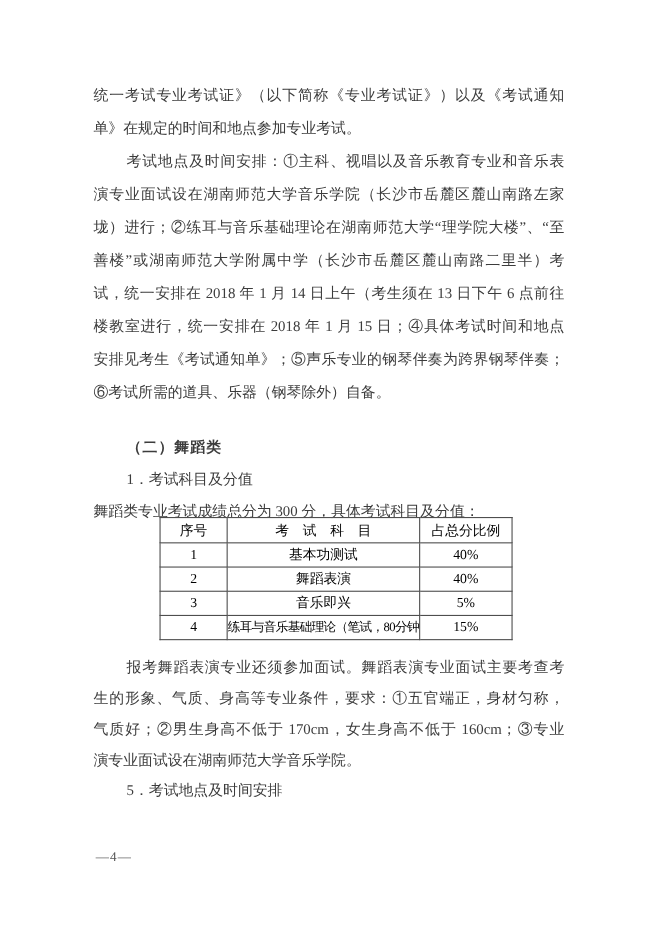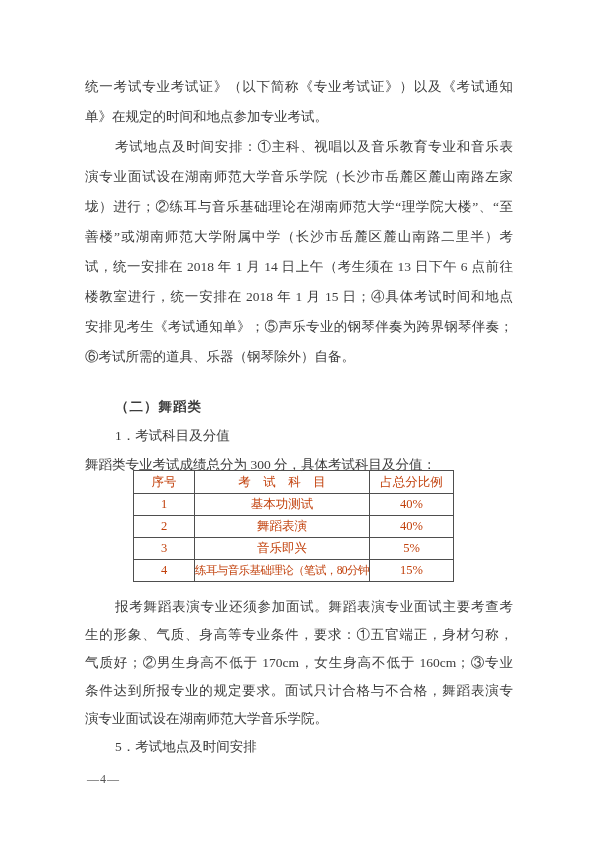--- a/index.html
+++ b/index.html
@@ -9,22 +9,22 @@
   }
   .block { position:absolute; left:85px; width:428px; font-size:13.5px; }
   .blockA { top:72px;  line-height:30px; }
   .blockM { top:392px; line-height:29px; }
   .blockB { top:593px; line-height:28px; }
   .ln { white-space:nowrap; text-align:justify; }
   .ln.fill { text-align-last:justify; }
   .ln.ind  { text-indent:30px; }
   .ln.bold { font-weight:700; letter-spacing:1px; }
   table.subjects {
-    position:absolute; left:133px; top:470px; width:317px;
-    border-collapse:collapse; table-layout:fixed; font-size:12.5px; color:#c2410c;
+    position:absolute; left:145px; top:470px; width:317px;
+    border-collapse:collapse; table-layout:fixed; font-size:12.5px; color:#000000;
   }
   table.subjects th, table.subjects td {
     border:1px solid #4e4e4e; text-align:center; height:21px; padding:0;
     white-space:nowrap; overflow:hidden; font-weight:400;
   }
   table.subjects thead th { height:22px; }
   .c1 { width:60px; } .c2 { width:174px; } .c3 { width:83px; }
   td.subject { text-align:left; padding-left:8px;margin-top:20px; }
   td.tight { font-size:11.5px; letter-spacing:-0.6px; padding-left:6px; }
   .footer {
@@ -85,20 +85,19 @@
         <td class="subject tight">练耳与音乐基础理论（笔试，80分钟）</td>
         <td>15%</td>
       </tr>
     </tbody>
   </table>
 
   <div class="block blockB">
     <div class="ln fill ind">报考舞蹈表演专业还须参加面试。舞蹈表演专业面试主要考查考</div>
     <div class="ln fill">生的形象、气质、身高等专业条件，要求：①五官端正，身材匀称，</div>
     <div class="ln fill">气质好；②男生身高不低于 170cm，女生身高不低于 160cm；③专业</div>
-    <div class="ln fill">条件达到所报专业的规定要求。面试只计合格与不合格，舞蹈表演专</div>
     <div class="ln">演专业面试设在湖南师范大学音乐学院。</div>
     <div class="ln ind">5．考试地点及时间安排</div>
   </div>
 
   <div class="footer">—4—</div>
 
 </div>
 
 </body></html>

